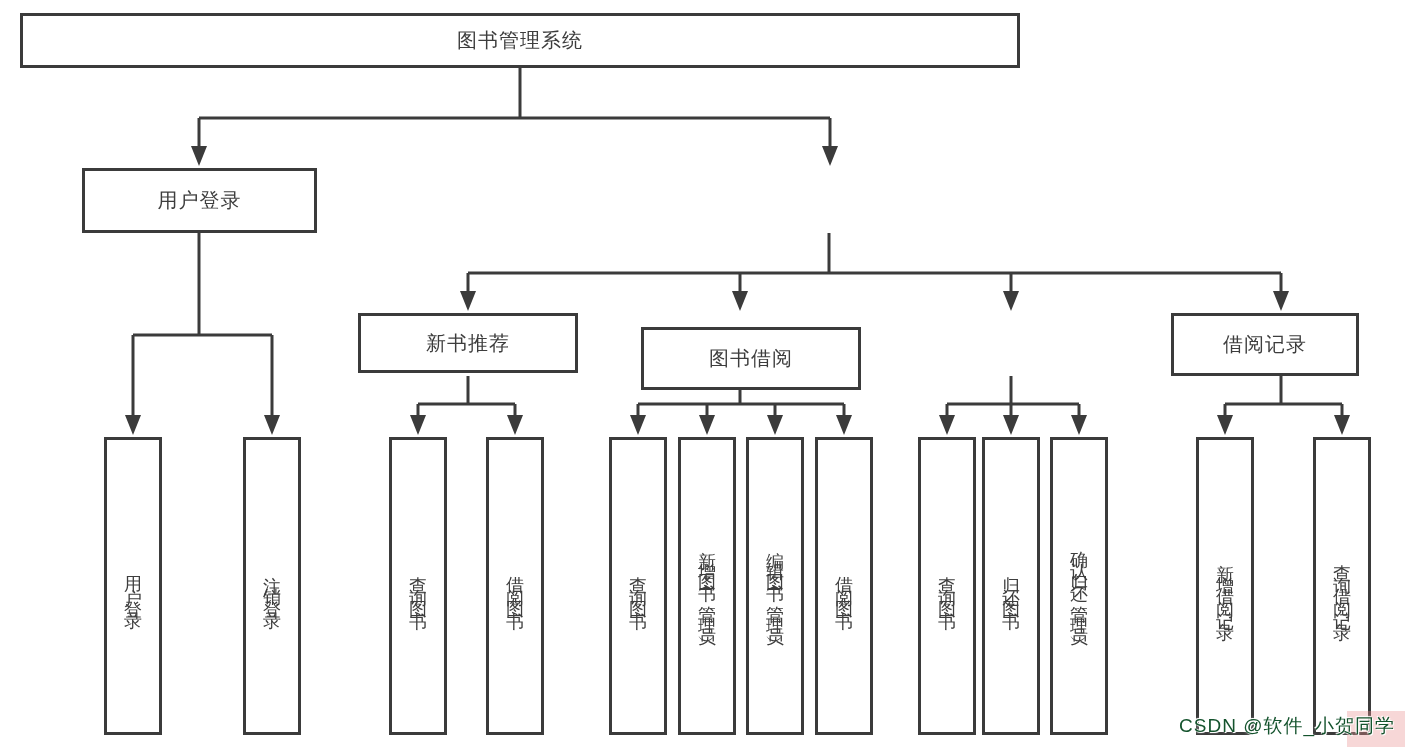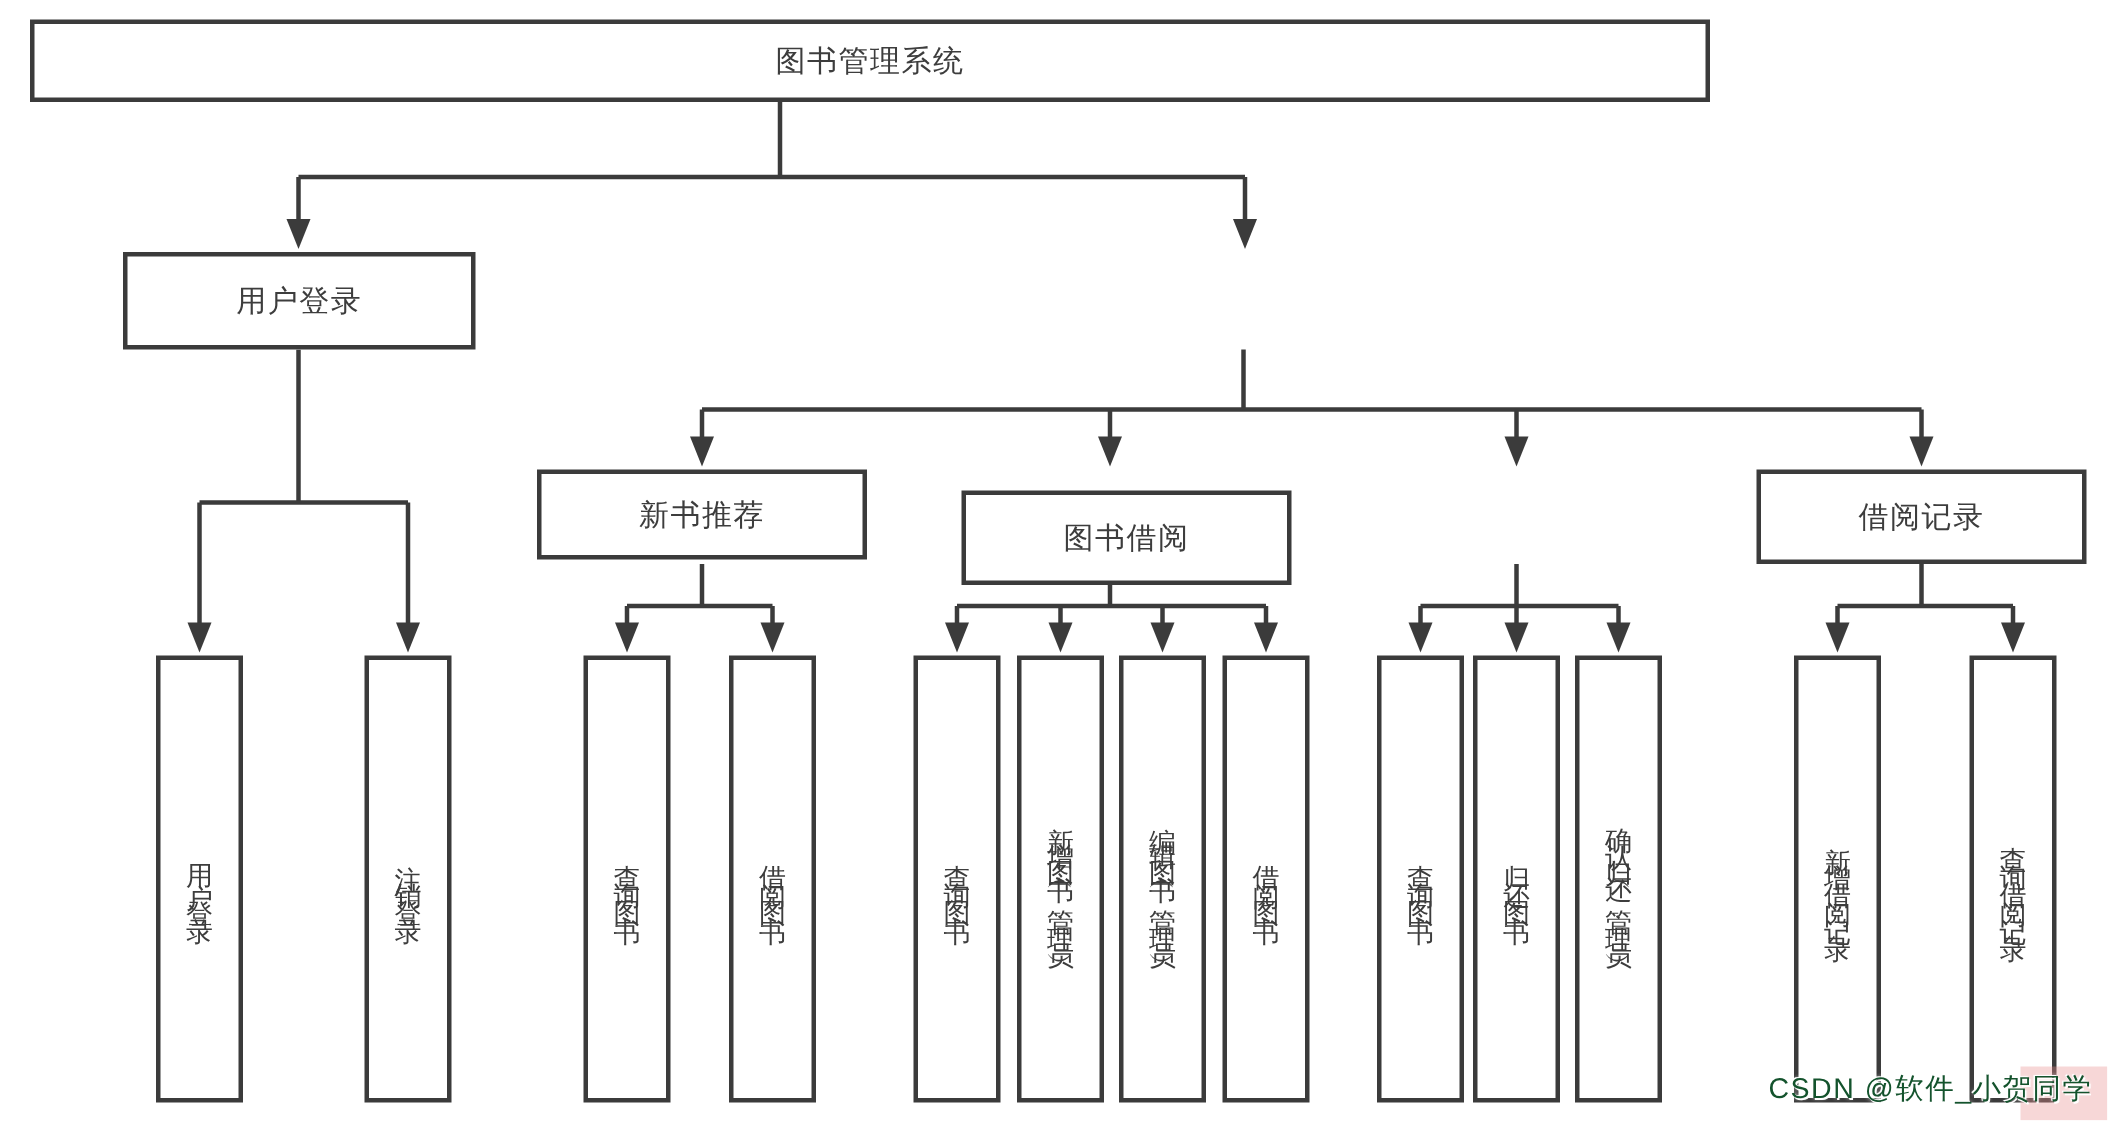--- a/index.html
+++ b/index.html
@@ -122,35 +122,35 @@
       <polygon points="767,415 783,415 775,435"></polygon>
       <polygon points="836,415 852,415 844,435"></polygon>
       <polygon points="939,415 955,415 947,435"></polygon>
       <polygon points="1003,415 1019,415 1011,435"></polygon>
       <polygon points="1071,415 1087,415 1079,435"></polygon>
       <polygon points="1217,415 1233,415 1225,435"></polygon>
       <polygon points="1334,415 1350,415 1342,435"></polygon>
     </g>
   </svg>
 
-  <div class="node hbox" style="left:20px;top:13px;width:1120px;">
+  <div class="node hbox" style="left:20px;top:13px;width:1000px;">
     <span class="hlabel">图书管理系统</span>
   </div>
 
   <div class="node hbox" style="left:82px;top:168px;width:235px;height:65px;">
     <span class="hlabel">用户登录</span>
   </div>
 
   <div class="node hbox" style="left:358px;top:313px;width:220px;height:60px;">
     <span class="hlabel">新书推荐</span>
   </div>
   <div class="node hbox" style="left:630px;top:327px;width:220px;height:63px;margin-left:11px;">
     <span class="hlabel">图书借阅</span>
   </div>
-  <div class="node hbox" style="left:1171px;top:313px;width:220px;height:63px;">
+  <div class="node hbox" style="left:1171px;top:313px;width:188px;height:63px;">
     <span class="hlabel">借阅记录</span>
   </div>
 
   <div class="node vbox" style="left:104px;">
     <span class="vlabel">用户登录</span>
   </div>
   <div class="node vbox" style="left:243px;">
     <span class="vlabel">注销登录</span>
   </div>
   <div class="node vbox" style="left:389px;">

